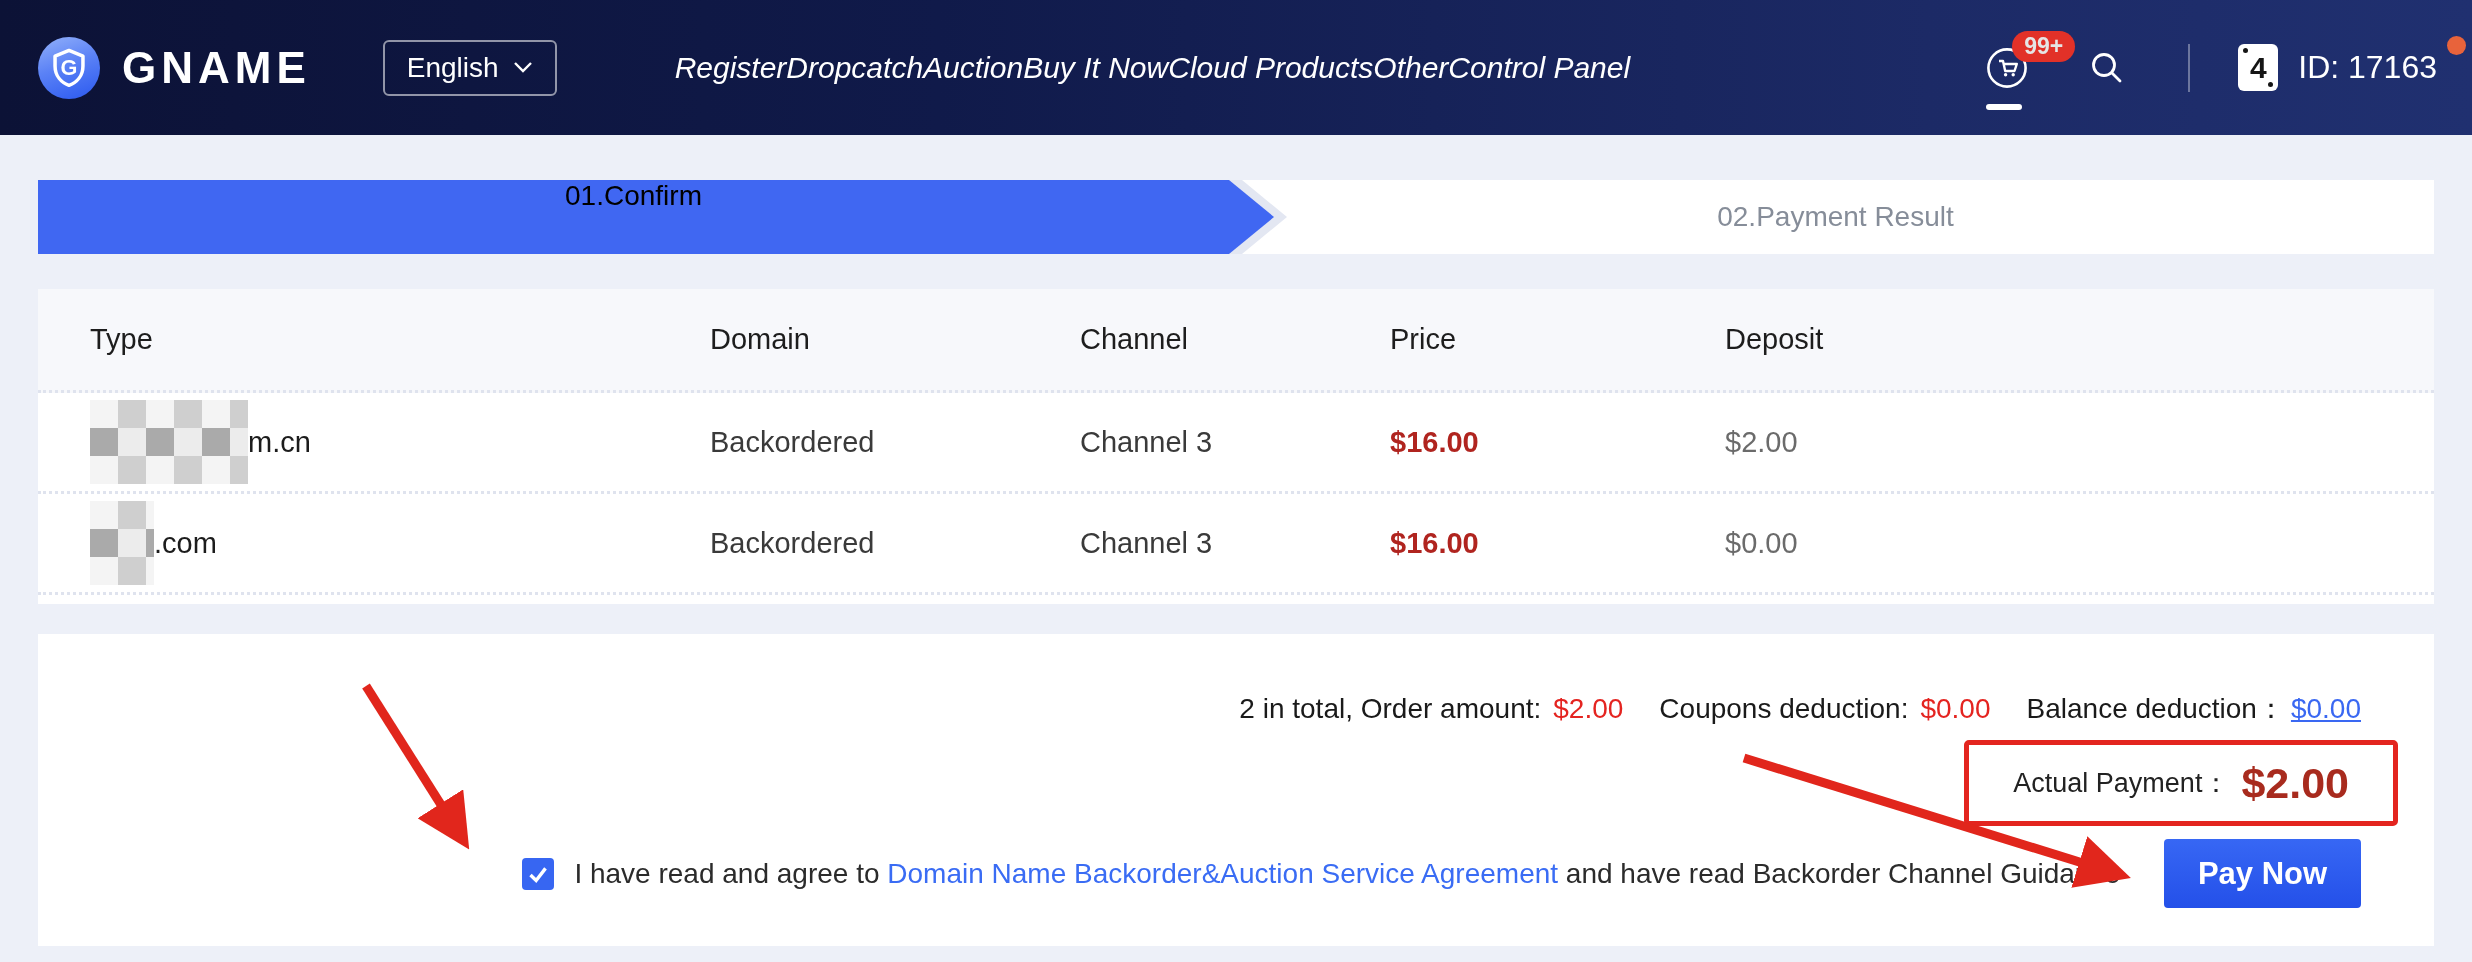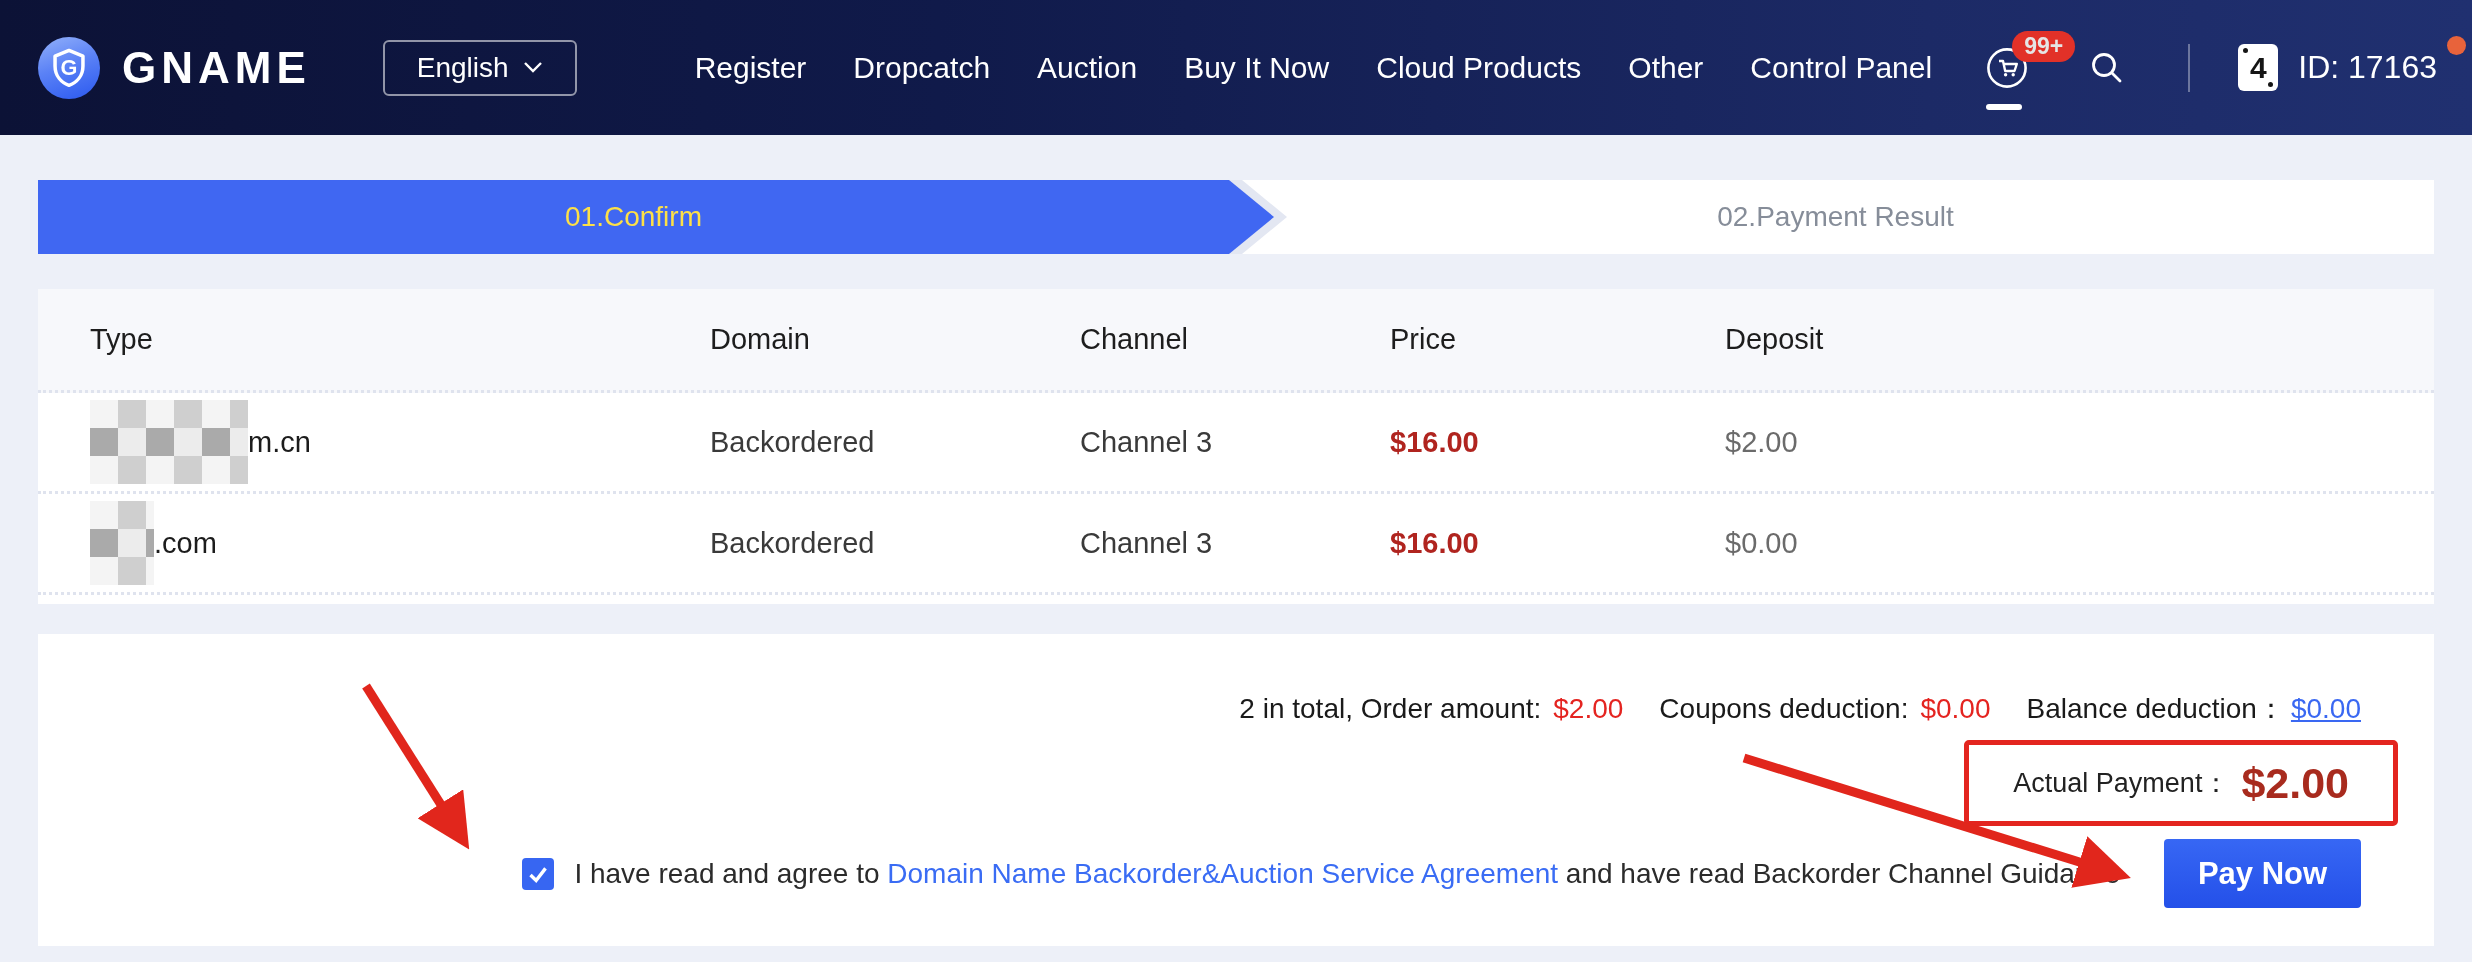--- a/index.html
+++ b/index.html
@@ -17,25 +17,25 @@
     display:flex; align-items:center;
     padding:0 35px 0 38px;
     position:relative;
   }
   .logo-wrap { display:flex; align-items:center; cursor:pointer; }
   .logo-circle { width:62px; height:62px; border-radius:50%;
     background:linear-gradient(160deg,#93b1fa 0%,#5b82f6 45%,#2a58ef 100%);
     display:flex; align-items:center; justify-content:center; }
   .brand { color:#fff; font-size:44px; font-weight:700; letter-spacing:5px; margin-left:22px; }
   .lang-box {
-    margin-left:72px; height:56px; padding:0 32px;
+    margin-left:72px; height:56px; padding:0 22px;
     border:2px solid rgba(255,255,255,.55); border-radius:6px;
     display:flex; align-items:center; gap:14px; color:#fff; font-size:28px; cursor:pointer;
   }
-  .nav-menu { display:flex; align-items:center; gap:47px; margin-left:118px; }
+  .nav-menu { display:flex; align-items:center; margin-left:118px;font-style:italic; }
   .nav-item { color:#fff; font-size:30px; white-space:nowrap; cursor:pointer; }
   .nav-right { margin-left:auto; display:flex; align-items:center; }
   .cart-wrap { position:relative; width:42px; height:42px; cursor:pointer; }
   .cart-badge {
     position:absolute; top:-16px; left:26px;
     background:#e23128; color:#e5e5e5; font-size:23px; font-weight:700;
     padding:2px 12px 3px; border-radius:16px; line-height:26px;
   }
   .cart-underline {
     position:absolute; left:0; top:57px; width:36px; height:6px;
@@ -64,22 +64,22 @@
     position:absolute; left:1199px; right:0; top:0; bottom:0; background:#fff;
     display:flex; align-items:center; justify-content:center;
     color:#868d99; font-size:28px;
   }
   .step-ghost, .step-current {
     position:absolute; top:0; bottom:0; left:0; width:1236px;
     clip-path:polygon(0 0, calc(100% - 45px) 0, 100% 50%, calc(100% - 45px) 100%, 0 100%);
   }
   .step-ghost { left:13px; background:#e3e7f2; }
   .step-current {
-    background:#4067f2; color:#fde047; font-size:28px;
-    display:flex; align-items:center; justify-content:center;
+    background:#4067f2; color:#000000; font-size:28px;
+    display:flex; justify-content:center;
     padding-right:45px;
   }
 
   
   .order-card { margin:35px 38px 0; background:#fff; padding-bottom:9px; }
   .t-grid { display:grid; grid-template-columns:620px 370px 310px 335px 1fr; align-items:center; padding:0 52px; }
   .t-head { height:104px; background:#f7f8fb; border-bottom:3px dotted #dfe3ee;
     color:#1d1d1d; font-size:29px; font-weight:500; }
   .t-row { height:101px; border-bottom:3px dotted #dfe3ee; font-size:29px; color:#3a3a3a; }
   .domain-cell { display:flex; align-items:center; color:#1c1c1c; }

